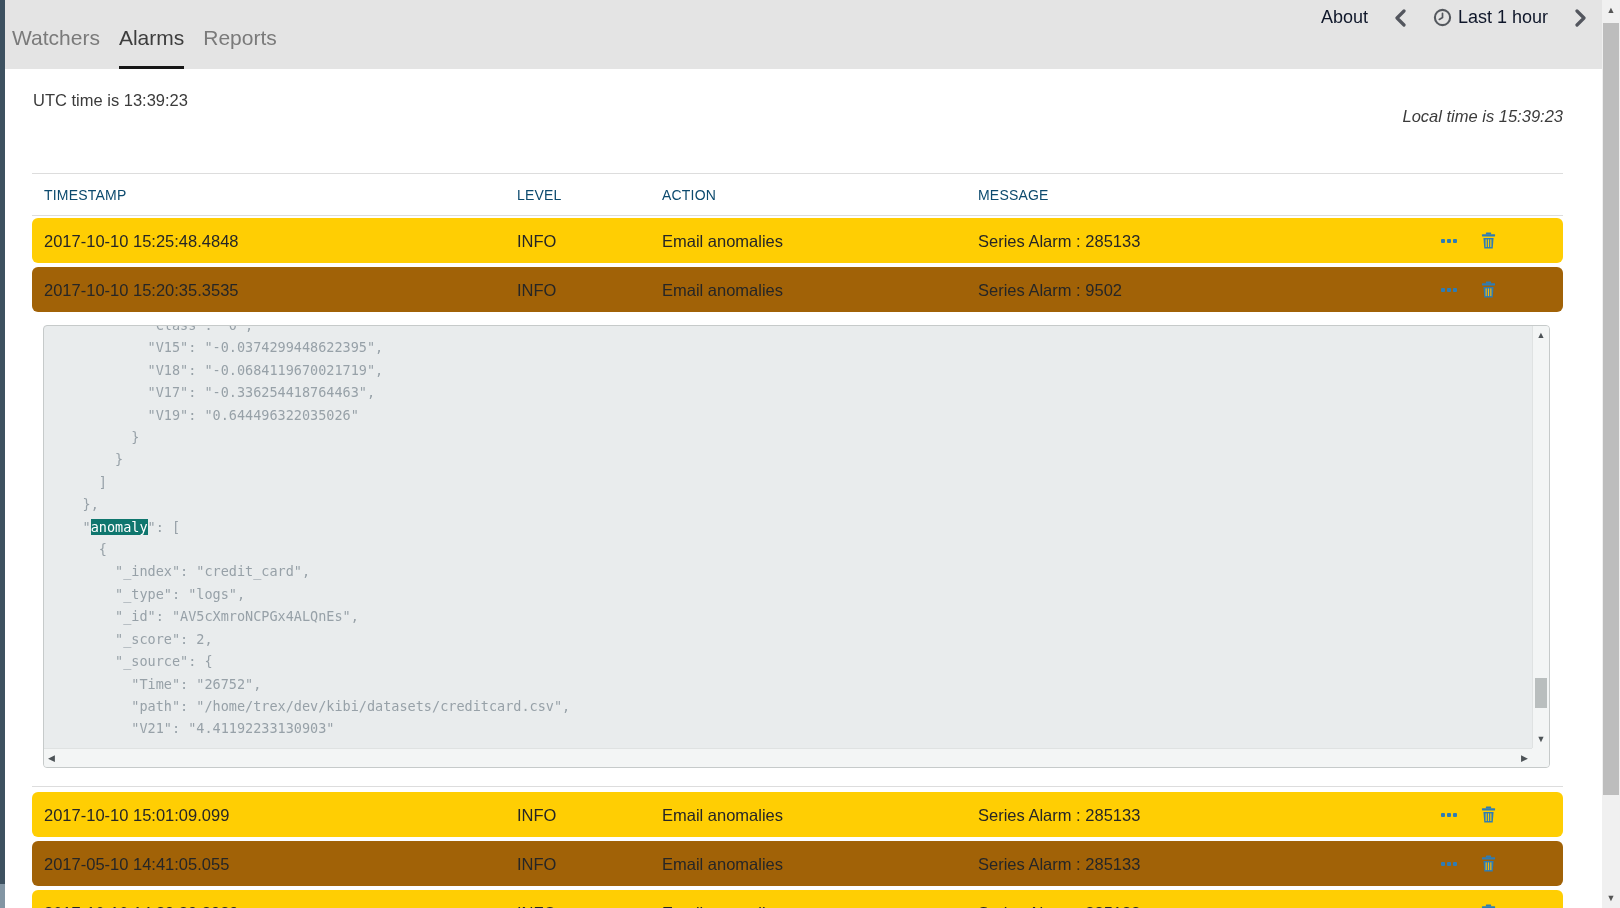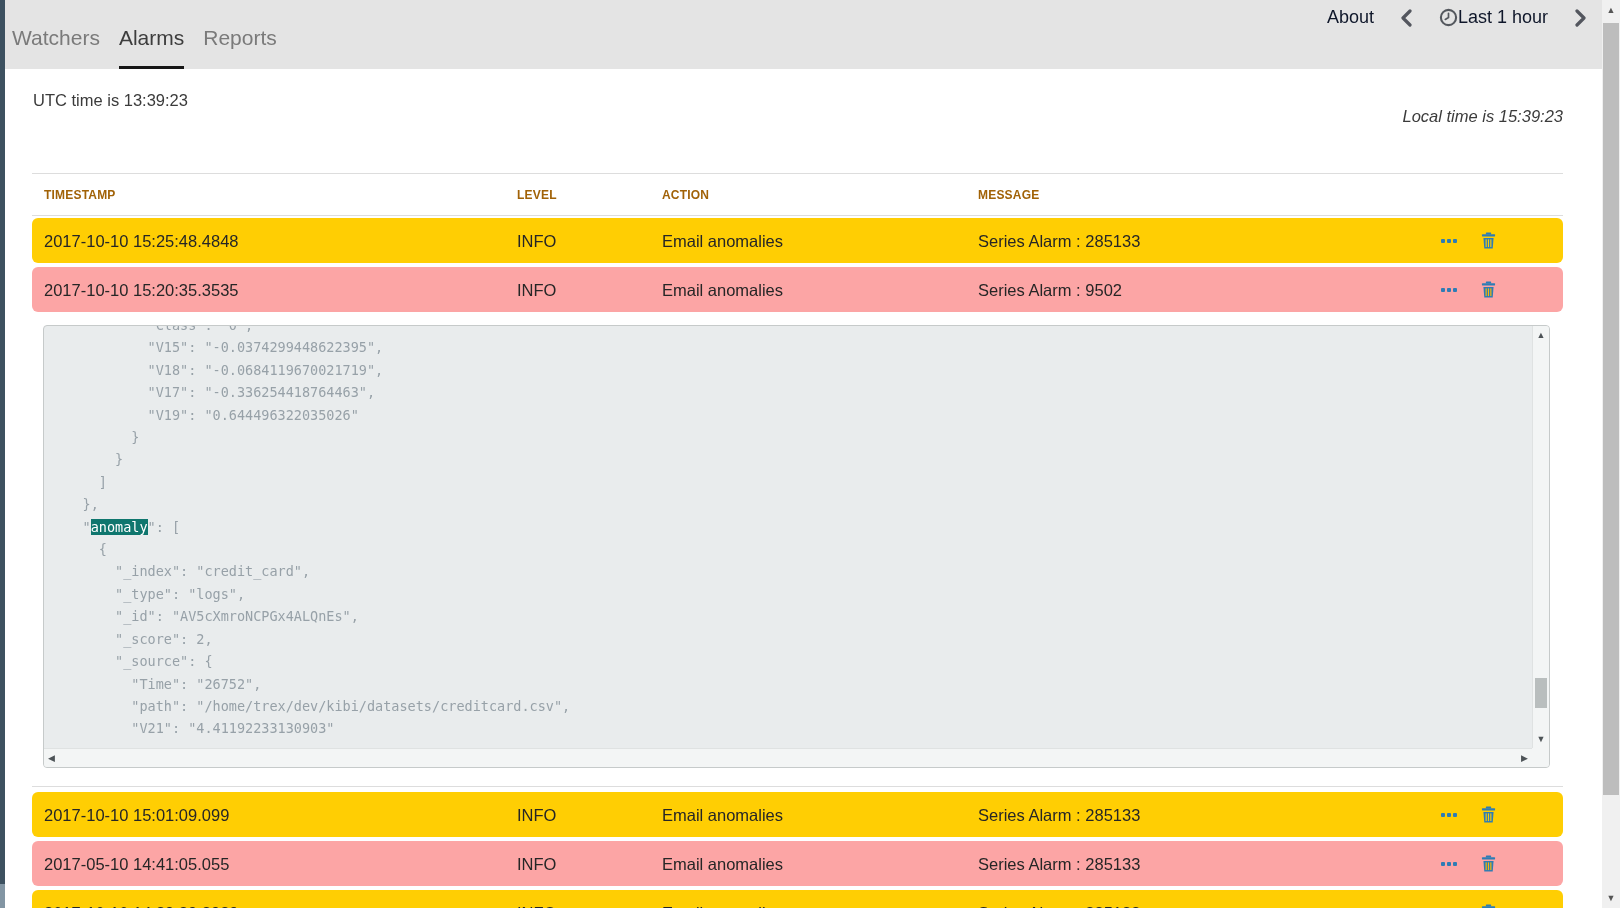--- a/index.html
+++ b/index.html
@@ -17,38 +17,38 @@
   .pagebar .down{bottom:0;}
   .pagebar .thumb{position:absolute;left:1px;width:16px;top:23px;height:772px;background:#bdbdbd;}
 
   
   .topbar{position:absolute;left:5px;top:0;right:18px;height:69px;background:#e4e4e4;}
   .tabs{position:absolute;left:7px;bottom:0;display:flex;}
   .tab{font-size:21px;color:#7a7a7a;padding-bottom:11px;margin-right:19px;cursor:pointer;}
   .tab.active{color:#3d3d3d;border-bottom:3px solid #161616;padding-bottom:16px;}
   .utility{position:absolute;right:15px;top:7px;display:flex;align-items:center;gap:26px;
     color:#0f172a;font-size:18px;}
-  .timerange{display:flex;align-items:center;gap:0;cursor:pointer;}
+  .timerange{display:flex;align-items:center;gap:6px;cursor:pointer;}
   .chev{display:inline-flex;cursor:pointer;}
 
   
   .content{position:absolute;left:5px;top:69px;right:18px;bottom:0;background:#fff;}
   .utc-time{position:absolute;left:28px;top:22px;font-size:16.5px;color:#3b3b3b;}
   .local-time{position:absolute;right:39px;top:38px;font-size:16.5px;color:#3b3b3b;font-style:italic;}
 
   .table{position:absolute;left:27px;top:104px;width:1531px;border-top:1px solid #dddddd;}
   .thead{height:42px;border-bottom:1px solid #dddddd;position:relative;}
-  .hcell{position:absolute;top:50%;transform:translateY(-50%);font-weight:bold;
-    font-size:12px;color:#a16207;letter-spacing:.2px;}
+  .hcell{position:absolute;top:50%;transform:translateY(-50%);font-weight:normal;
+    font-size:14px;color:#0c4a6e;letter-spacing:.2px;}
   .c1{left:12px;} .c2{left:485px;} .c3{left:630px;} .c4{left:946px;}
 
   .row{height:45px;position:relative;margin-bottom:4px;cursor:pointer;border-radius:6px;}
   .row.first{margin-top:2px;}
   .row.light{background:#ffce03;}
-  .row.dark{background:#fca5a5;}
+  .row.dark{background:#a16207;}
   .rcell{position:absolute;top:50%;transform:translateY(-50%);font-size:16.5px;color:#262626;}
   .row-icons{position:absolute;right:67px;top:0;height:100%;display:flex;align-items:center;gap:24px;}
   .dots{display:flex;gap:2px;cursor:pointer;}
   .dots i{width:4px;height:4px;background:#2e7cb5;border-radius:1px;display:block;}
   .trash{display:flex;cursor:pointer;}
   .row.light .stripe{fill:#ffce03;}
   .row.dark .stripe{fill:#ffb800;}
 
   
   .panel{border-bottom:1px solid #dddddd;padding:9px 13px 18px 11px;background:#fff;}

